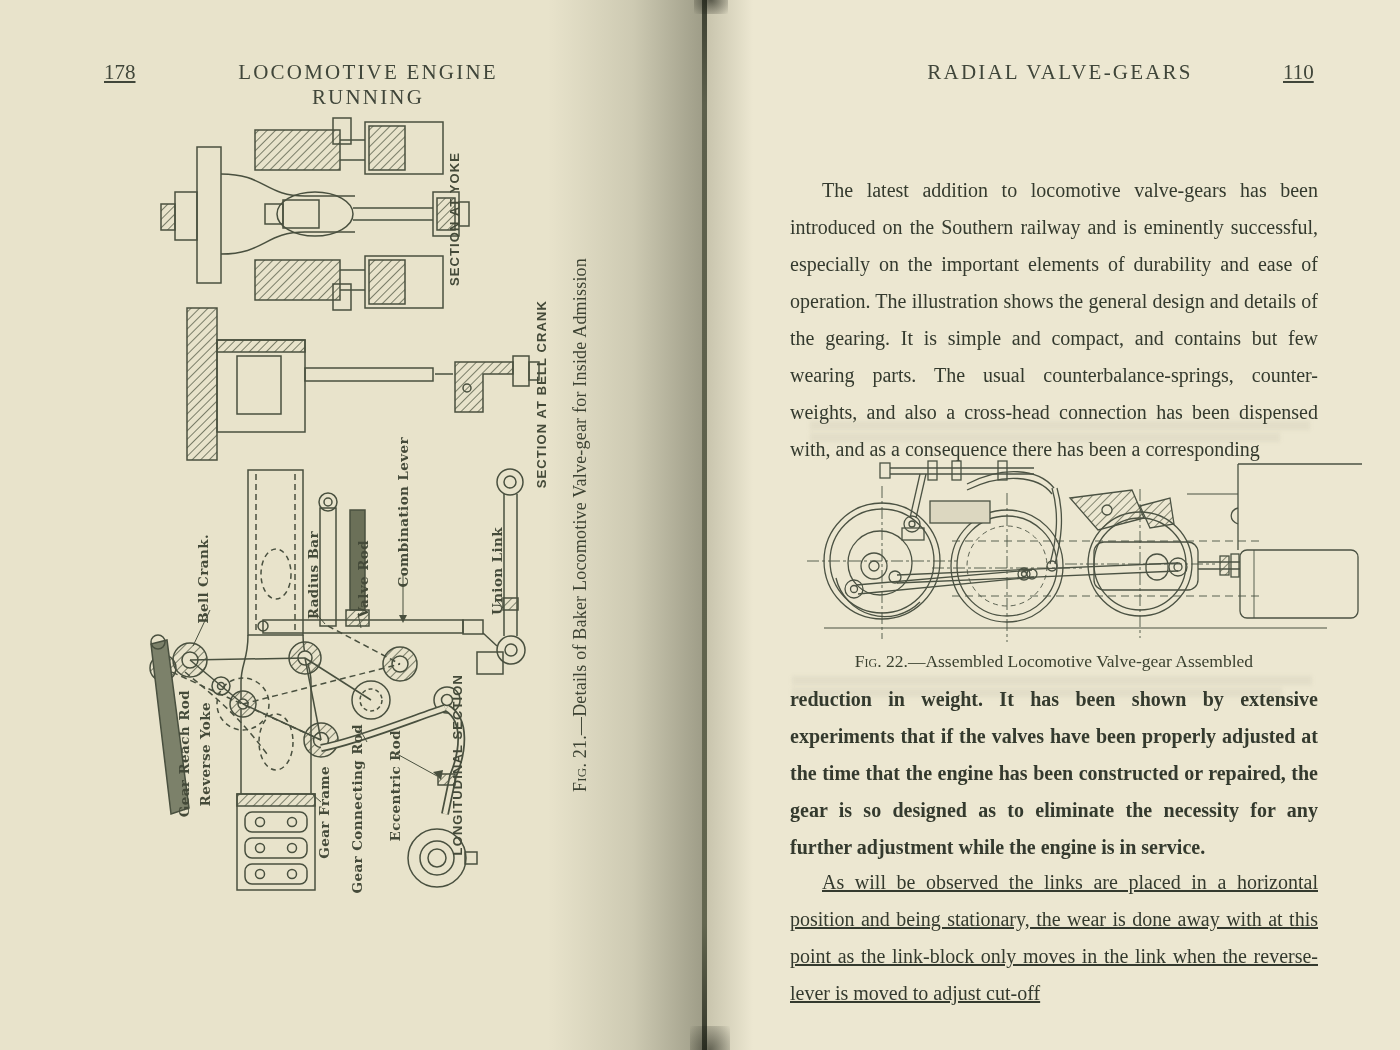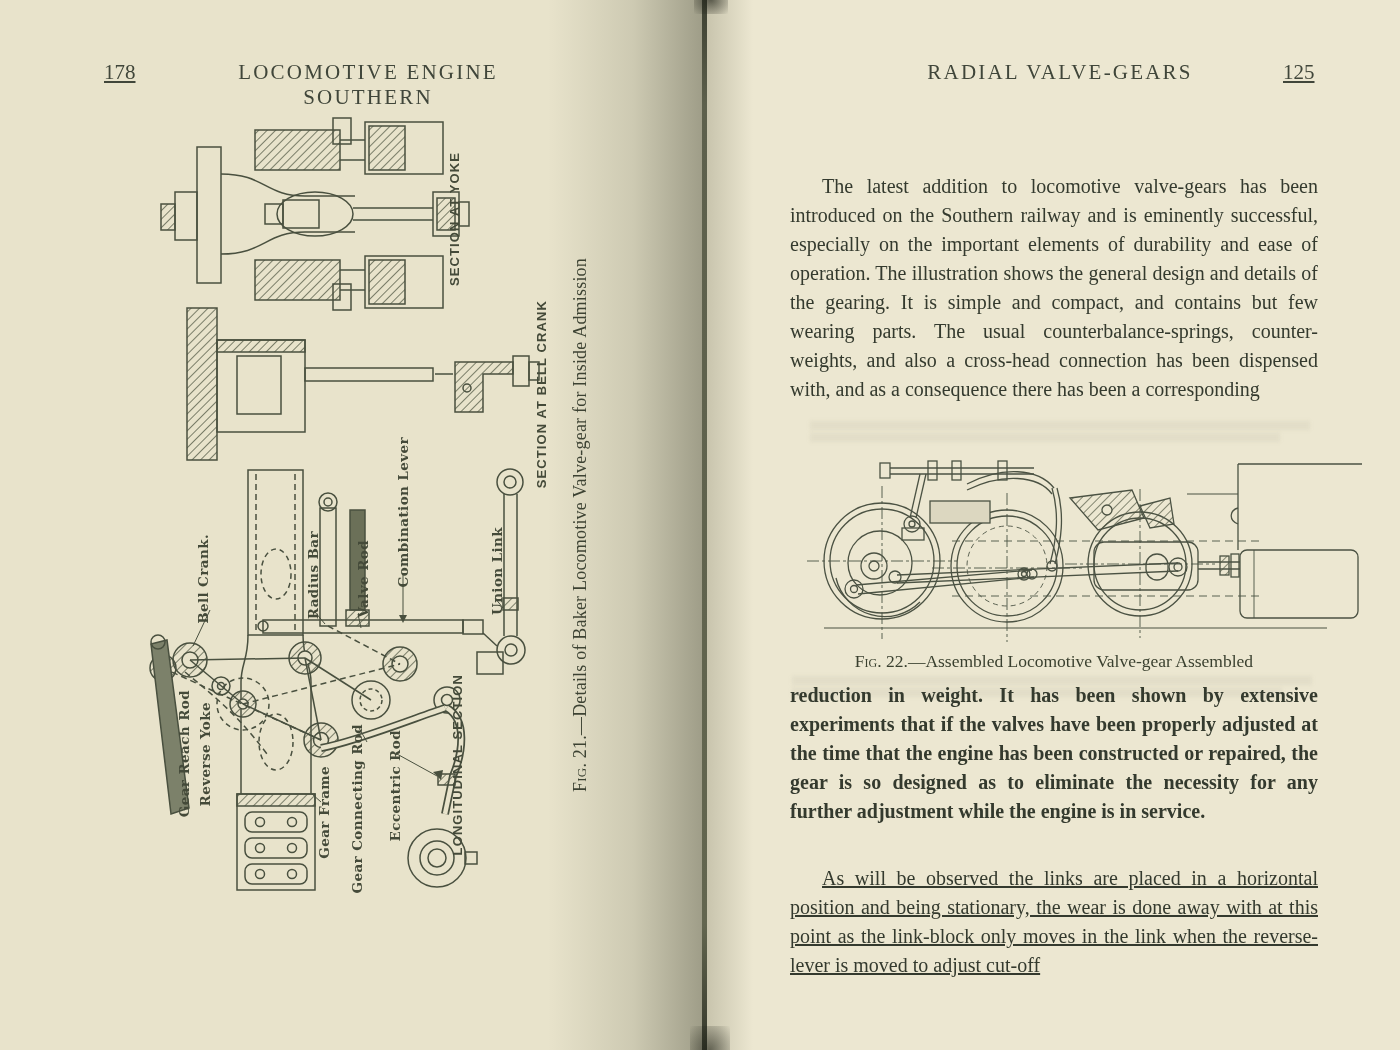--- a/index.html
+++ b/index.html
@@ -15,21 +15,21 @@
   .spine-glow{position:absolute;left:707px;top:0;width:46px;height:1050px;
     background:linear-gradient(to right,rgba(118,116,90,0.30),rgba(118,116,90,0));}
   .spine-cap-top{position:absolute;left:694px;top:0;width:34px;height:14px;
     background:radial-gradient(ellipse at center top,rgba(32,34,24,0.65),rgba(32,34,24,0));}
   .spine-cap-bot{position:absolute;left:690px;top:1026px;width:40px;height:24px;
     background:radial-gradient(ellipse at center bottom,rgba(32,34,24,0.6),rgba(32,34,24,0));}
 
   .running-head{position:absolute;font-size:21px;letter-spacing:2.2px;color:#40463a;}
   .page-num{position:absolute;font-size:21px;color:#40463a;text-decoration:underline;}
 
-  .body-col{position:absolute;left:790px;width:528px;font-size:20px;line-height:29px;
+  .body-col{position:absolute;left:790px;width:528px;font-size:20px;line-height:37px;
     text-align:justify;color:#343a2e;}
   .indent{text-indent:1.6em;}
   .section-heading{position:absolute;left:790px;width:528px;text-align:center;
     font-size:19px;font-weight:bold;letter-spacing:1.2px;color:#343a2e;}
   .fig-caption{position:absolute;left:790px;width:528px;text-align:center;
     font-size:17.5px;color:#3a402f;}
   .sc{font-variant:small-caps;margin-top:35px;}
 
   .vlabel{position:absolute;writing-mode:vertical-rl;transform:rotate(180deg);
     white-space:nowrap;color:#444a39;}
@@ -44,24 +44,24 @@
 </style>
 </head>
 <body>
 
 <div class="scan">
 
   <div class="page page-left"></div>
   <div class="page page-right"></div>
 
   <div class="page-num" style="left:104px;top:60px;">178</div>
-  <div class="running-head" style="left:198px;top:60px;width:340px;text-align:center;">LOCOMOTIVE ENGINE SOUTHERN</div>
+  <div class="running-head" style="left:198px;top:60px;width:340px;text-align:center;">LOCOMOTIVE ENGINE RUNNING</div>
 
   <div class="running-head" style="left:905px;top:60px;width:310px;text-align:center;">RADIAL VALVE-GEARS</div>
-  <div class="page-num" style="left:1283px;top:60px;">125</div>
+  <div class="page-num" style="left:1283px;top:60px;">110</div>
 
   <svg style="position:absolute;left:115px;top:112px;" width="500" height="810" viewBox="0 0 500 810" fill="none" stroke="#49503f" stroke-width="1.5">
     <defs>
       <pattern id="hA" width="6" height="6" patternUnits="userSpaceOnUse" patternTransform="rotate(45)">
         <line x1="0" y1="0" x2="0" y2="6" stroke="#545a46" stroke-width="1.5"></line>
       </pattern>
     </defs>
 
     <g>
       <rect x="140" y="18" width="85" height="40" fill="url(#hA)"></rect>

